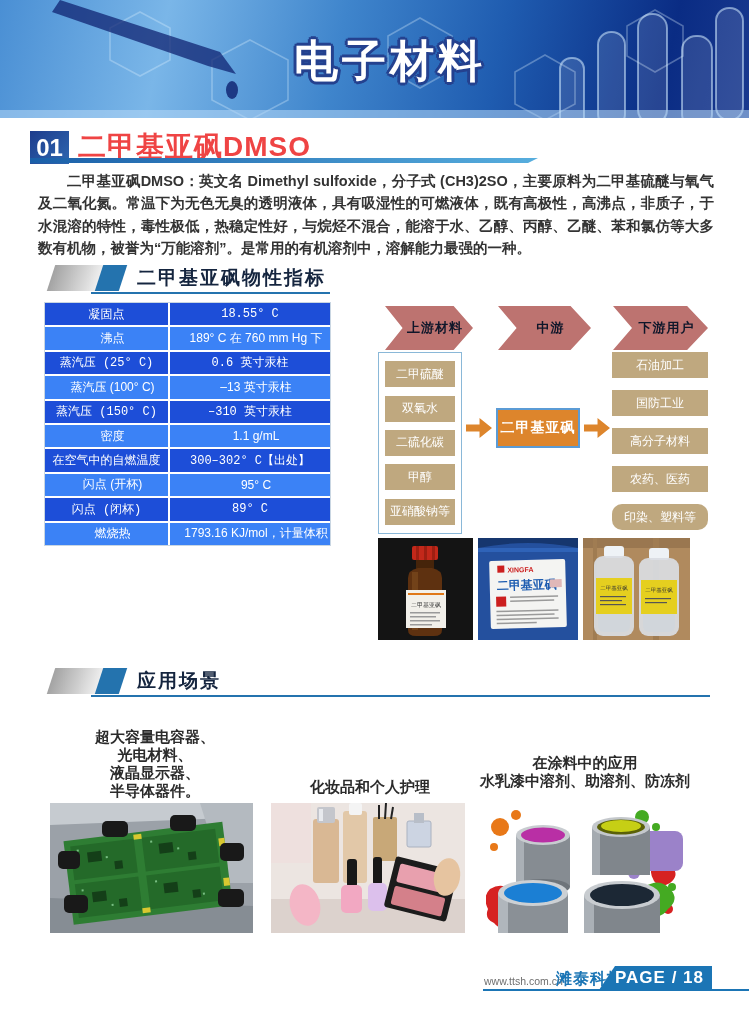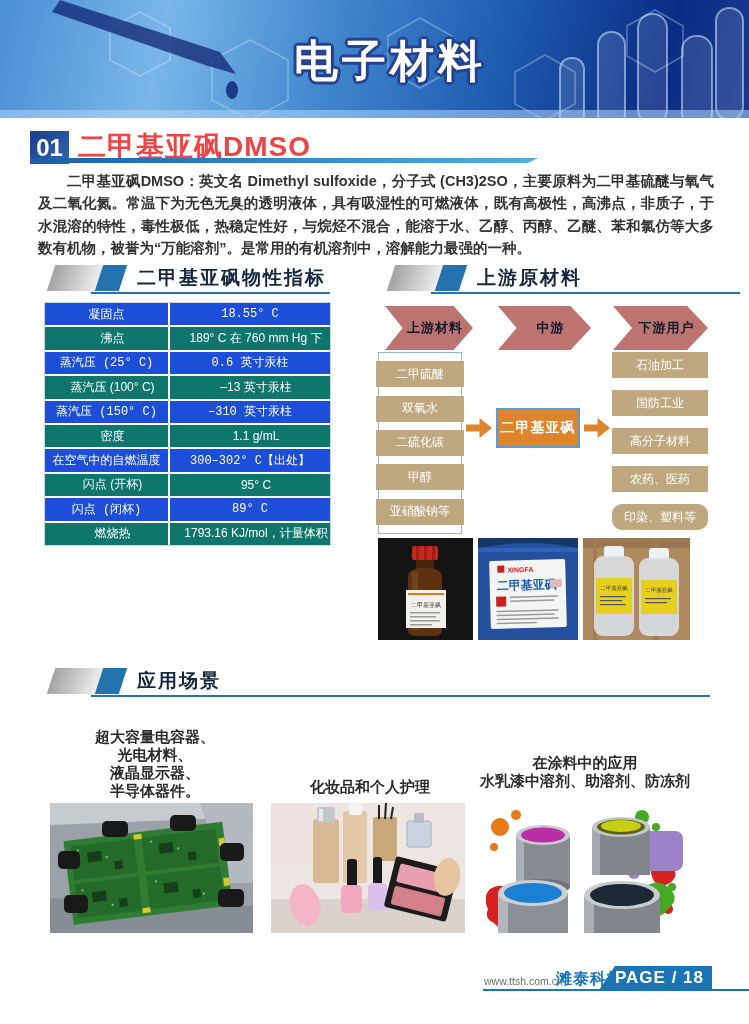--- a/index.html
+++ b/index.html
@@ -34,30 +34,30 @@
   .sh-blue { position:absolute; left:54px; top:2px; width:24px; height:26px; transform:skewX(-18deg); background:#2473ae; }
   .sh-title { position:absolute; left:92px; top:2px; font-size:19px; font-weight:bold; color:#15253f; letter-spacing:2px; }
   .sh-line { position:absolute; left:46px; right:0; top:29px; height:2px; background:#2473ae; }
 
   
   .prop-table { position:absolute; left:45px; top:303px; width:285px;
     display:grid; grid-template-columns:123px 1fr; gap:2px; outline:1px solid #c9d6e2; background:#fff; }
   .cell { height:22.4px; display:flex; align-items:center; justify-content:center;
     color:#fff; font-size:12px; text-align:center; white-space:nowrap; }
   .r-dark  { background:#1d4ed8;font-family:Liberation Mono, monospace; }
-  .r-light { background:#0f766e;padding-left:12px; }
+  .r-light { background:#3b82f6;padding-left:12px; }
 
   
   .chev { position:absolute; top:306px; height:44px; background:#bd7370; color:#0f172a; font-weight:bold; font-size:13px;
     display:flex; align-items:center; justify-content:center; padding-left:12px; letter-spacing:1px;
     clip-path:polygon(0 0,78% 0,100% 50%,78% 100%,0 100%,20% 50%); }
   .mat-panel { position:absolute; left:378px; top:352px; width:84px; height:182px; border:1px solid #8ab8d8; background:#fff;
     display:flex; flex-direction:column; justify-content:space-evenly; align-items:center; }
   .tan-box { background:#bfa87f; color:#fff; font-size:12px; display:flex; align-items:center; justify-content:center; }
-  .mat-box { width:88px; height:26px; }
+  .mat-box { width:70px; height:26px; }
   .user-box { position:absolute; left:612px; width:96px; height:26px; }
   .flow-arrow { position:absolute; width:26px; height:20px; background:#dd852c;
     clip-path:polygon(0 32%,52% 32%,52% 0,100% 50%,52% 100%,52% 68%,0 68%); }
   .product-box { position:absolute; left:496px; top:408px; width:84px; height:40px; background:#dd852c;
     border:2px solid #5b9bd5; color:#fff; font-size:14px; font-weight:bold;
     display:flex; align-items:center; justify-content:center; letter-spacing:1px; }
   .photo { position:absolute; overflow:hidden; }
 
   
   .app-caption { position:absolute; font-size:15px; font-weight:bold; color:#2b2b2b; text-align:center; line-height:18px; }
@@ -128,26 +128,20 @@
     <div class="cell r-dark">在空气中的自燃温度</div>
     <div class="cell r-dark">300–302° C【出处】</div>
     <div class="cell r-light">闪点 (开杯)</div>
     <div class="cell r-light">95° C</div>
     <div class="cell r-dark">闪点 (闭杯)</div>
     <div class="cell r-dark">89° C</div>
     <div class="cell r-light">燃烧热</div>
     <div class="cell r-light">1793.16 KJ/mol，计量体积</div>
   </div>
 
-  <div class="sub-head" style="left:385px; top:263px; width:355px;">
-    <div class="sh-gray"></div>
-    <div class="sh-blue"></div>
-    <span class="sh-title">上游原材料</span>
-    <div class="sh-line"></div>
-  </div>
 
   <div class="chev" style="left:385px; width:88px;">上游材料</div>
   <div class="chev" style="left:498px; width:93px;">中游</div>
   <div class="chev" style="left:613px; width:95px;">下游用户</div>
 
   <div class="mat-panel">
     <div class="tan-box mat-box">二甲硫醚</div>
     <div class="tan-box mat-box">双氧水</div>
     <div class="tan-box mat-box">二硫化碳</div>
     <div class="tan-box mat-box">甲醇</div>

